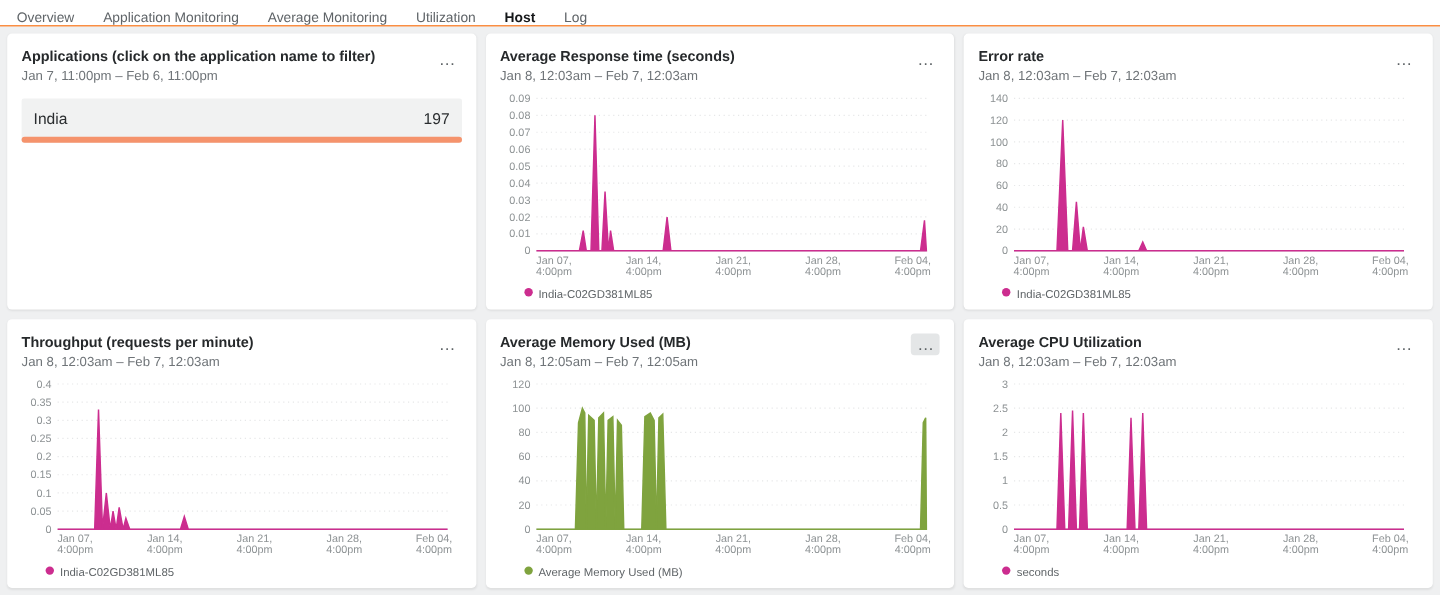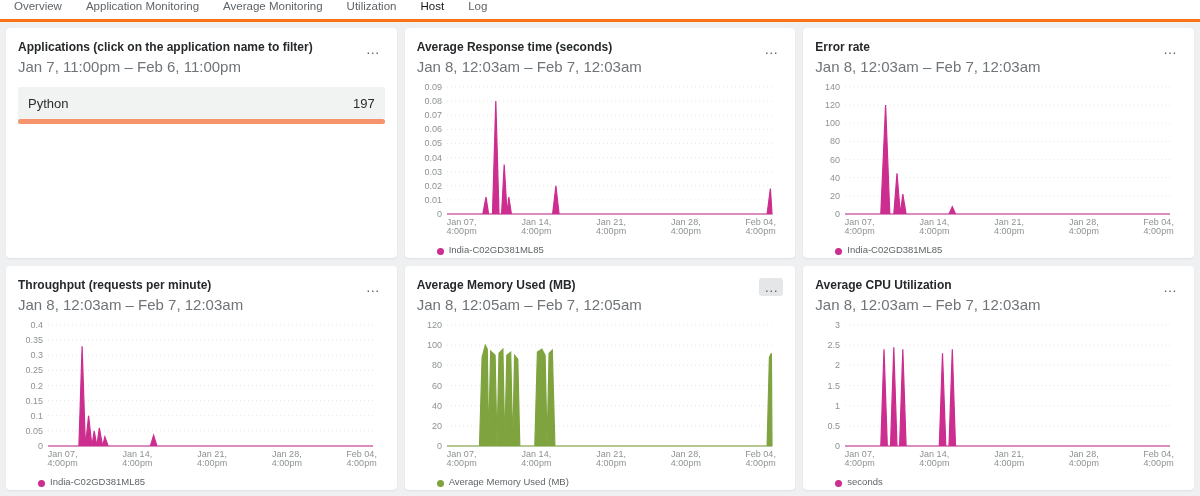--- a/index.html
+++ b/index.html
@@ -1,35 +1,35 @@
 <!DOCTYPE html>
 <html><head>
 <meta charset="utf-8">
 <style>
   *{margin:0;padding:0;box-sizing:border-box}
   html,body{width:1200px;height:496px}
   body{background:#eff0f1;font-family:"Liberation Sans",sans-serif;overflow:hidden}
 
-  .nav{background:#fff;border-bottom:3px solid #f97316;display:flex;align-items:flex-start;gap:24px;height:22px;padding:0 14px}
+  .nav{background:#fff;border-bottom:1px solid #f97316;display:flex;align-items:flex-end;gap:24px;height:22px;padding:0 14px}
   .nav-item{font-size:11.5px;color:#5f6468;cursor:pointer;white-space:nowrap}
-  .nav-item.active{color:#151719;font-weight:normal}
+  .nav-item.active{color:#151719;font-weight:bold}
 
   .grid{display:grid;grid-template-columns:1fr 1fr 1fr;grid-template-rows:230px 224px;gap:8px;padding:6px}
   .panel{background:#fff;border-radius:4px;box-shadow:0 1px 2px rgba(0,0,0,.07);padding:12px 12px;display:flex;flex-direction:column;overflow:hidden}
 
   .head{display:flex;justify-content:space-between;align-items:flex-start}
   .title{font-size:12px;font-weight:bold;color:#26292b;line-height:1.25}
-  .range{font-size:15px;color:#6f7478;margin-top:3px}
+  .range{font-size:11px;color:#6f7478;margin-top:3px}
   .menu-btn{border:none;background:none;color:#5d6265;font-size:14px;line-height:10px;cursor:pointer;padding:4px 5px;border-radius:3px}
   .menu-btn.highlight{background:#e4e6e7}
 
   .chart{flex:1;margin-top:6px;position:relative}
   .chart svg text{font-family:"Liberation Sans",sans-serif;font-size:9px;fill:#8d9294}
 
-  .legend{display:flex;align-items:flex-end;gap:5px;font-size:9.5px;color:#5f6467;margin-top:2px;padding-left:20px}
+  .legend{display:flex;align-items:flex-start;gap:5px;font-size:9.5px;color:#5f6467;margin-top:2px;padding-left:20px}
   .legend .dot{width:7px;height:7px;border-radius:50%;flex:0 0 auto}
 
   .app-list{margin-top:12px}
   .app-row{background:#f1f2f2;border-radius:2px;cursor:pointer}
   .app-row-main{display:flex;justify-content:space-between;align-items:center;padding:9px 10px 8px;font-size:13px;color:#2a2d2f}
   .app-bar{height:5px;border-radius:3px}
 </style>
 </head>
 <body>
 
@@ -48,21 +48,21 @@
     <div class="head">
       <div>
         <div class="title">Applications (click on the application name to filter)</div>
         <div class="range">Jan 7, 11:00pm – Feb 6, 11:00pm</div>
       </div>
       <button class="menu-btn">…</button>
     </div>
     <div class="app-list">
       <div class="app-row">
         <div class="app-row-main">
-          <span>Python</span>
+          <span>India</span>
           <span>197</span>
         </div>
         <div class="app-bar" style="background: rgb(245, 147, 108); width: 100%;"></div>
       </div>
     </div>
   </section>
 
   <section class="panel">
     <div class="head">
       <div>

